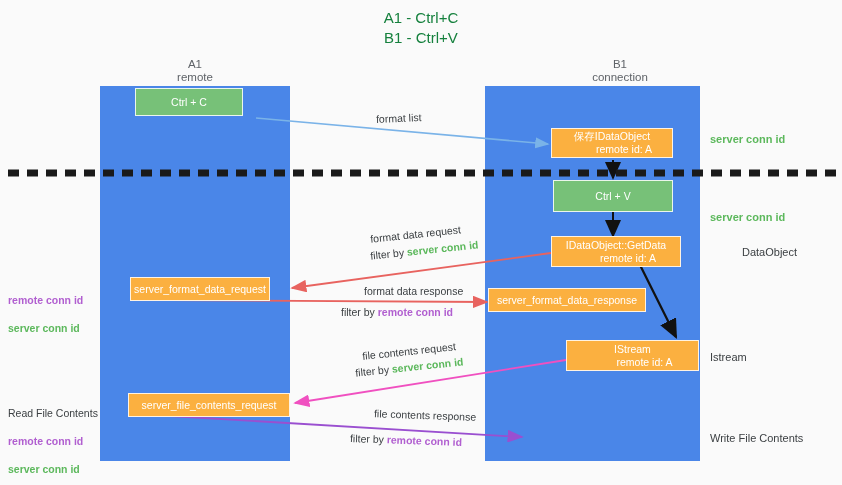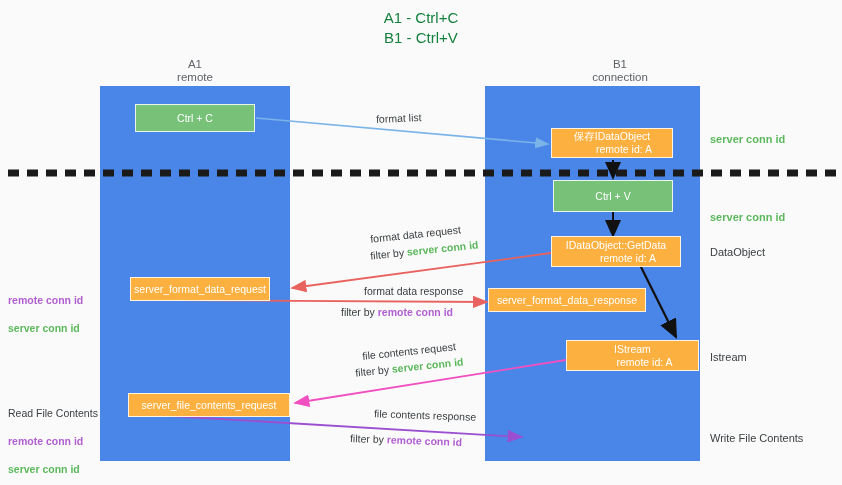--- a/index.html
+++ b/index.html
@@ -150,21 +150,21 @@
 
     <line x1="640" y1="265" x2="676" y2="337" stroke="#111111" stroke-width="2.2" marker-end="url(#ah-black)"></line>
 
     <line x1="566" y1="360" x2="295" y2="403" stroke="#f050c0" stroke-width="1.8" marker-end="url(#ah-magenta)"></line>
 
     <line x1="170" y1="416" x2="522" y2="437" stroke="#9a4fd0" stroke-width="1.8" marker-end="url(#ah-purple)"></line>
 
     <line x1="8" y1="173" x2="836" y2="173" stroke="#1a1a1a" stroke-width="7" stroke-dasharray="11 8" stroke-linecap="butt"></line>
   </svg>
 
-  <div class="node green" style="left:135px; top:104px; width:120px; height:28px;">
+  <div class="node green" style="left:135px; top:88px; width:108px; height:28px;">
     <span>Ctrl + C</span>
   </div>
 
   <div class="node orange" style="left:551px; top:128px; width:122px; height:30px;">
     <span>保存IDataObject</span>
     <span class="l2">remote id: A</span>
   </div>
 
   <div class="node green" style="left:553px; top:180px; width:120px; height:32px;">
     <span>Ctrl + V</span>
@@ -222,21 +222,21 @@
     <span>file contents response</span>
   </div>
   <div class="edge-label" style="left:350px; top:433px; transform:rotate(2deg);">
     <span>filter by </span><span class="kw-remote">remote conn id</span>
   </div>
 
   <div class="right-label" style="left:710px; top:132px; color:#5cb85c; font-weight:bold;">server conn id</div>
 
   <div class="right-label" style="left:710px; top:210px; color:#5cb85c; font-weight:bold;">server conn id</div>
 
-  <div class="right-label" style="left:710px; top:245px;">DataObject</div>
+  <div class="right-label" style="left:742px; top:245px;">DataObject</div>
 
   <div class="right-label" style="left:710px; top:350px;">Istream</div>
 
   <div class="right-label" style="left:710px; top:431px;">Write File Contents</div>
 
   <div class="side-note" style="left:8px; top:279px;">
     <span class="p">remote conn id</span>
     <span class="g">server conn id</span>
   </div>
 

